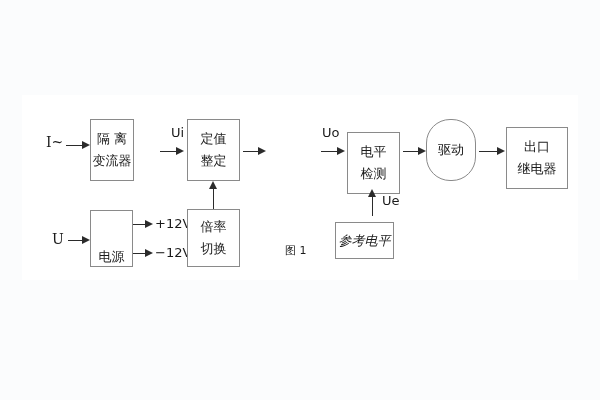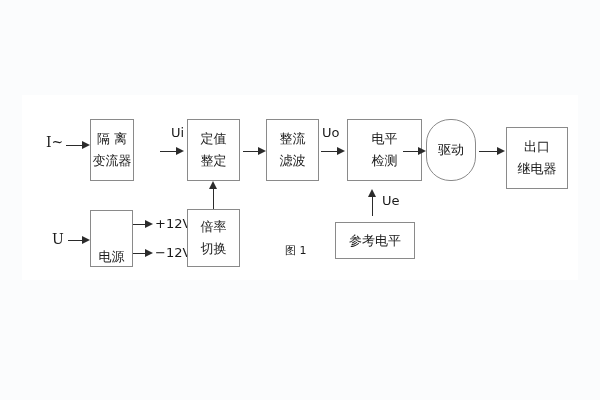--- a/index.html
+++ b/index.html
@@ -115,30 +115,26 @@
   <div class="arrow-r" style="left:176px; top:146.5px;"></div>
 
   <div class="block two" style="left:187px; top:119px; width:53px; height:62px;">
     <span class="ln">定值</span>
     <span class="ln">整定</span>
   </div>
 
   <div class="hline" style="left:243px; top:151px; width:17px;"></div>
   <div class="arrow-r" style="left:258px; top:146.5px;"></div>
 
-  <div class="block two" style="left:266px; top:119px; width:53px; height:62px;">
-    <span class="ln">整流</span>
-    <span class="ln">滤波</span>
-  </div>
 
   <div class="lbl sig" style="left:322px; top:126px;">Uo</div>
   <div class="hline" style="left:321px; top:151px; width:18px;"></div>
   <div class="arrow-r" style="left:337px; top:146.5px;"></div>
 
-  <div class="block two" style="left:347px; top:119px; width:75px; height:62px;font-family:Liberation Serif, serif;">
+  <div class="block two" style="left:347px; top:132px; width:53px; height:62px;font-family:Liberation Serif, serif;">
     <span class="ln">电平</span>
     <span class="ln">检测</span>
   </div>
 
   <div class="hline" style="left:403px; top:151px; width:17px;"></div>
   <div class="arrow-r" style="left:418px; top:146.5px;"></div>
 
   <div class="block" style="left:426px; top:119px; width:50px; height:62px;border-radius:24px;">
     <span class="ln">驱动</span>
   </div>
@@ -172,18 +168,18 @@
     <span class="ln">切换</span>
   </div>
 
   <div class="vline" style="left:213px; top:188px; height:21px;"></div>
   <div class="arrow-u" style="left:209px; top:181px;"></div>
 
   <div class="vline" style="left:372px; top:196px; height:20px;"></div>
   <div class="arrow-u" style="left:368px; top:189px;"></div>
   <div class="lbl sig" style="left:382px; top:194px;">Ue</div>
 
-  <div class="block" style="left:335px; top:222px; width:80px; height:37px;">
+  <div class="block" style="left:335px; top:222px; width:59px; height:37px;font-style:italic;">
     <span class="ln">参考电平</span>
   </div>
 
   <div class="lbl cap" style="left:285px; top:245px;">图 1</div>
 </div>
 
 </body></html>

